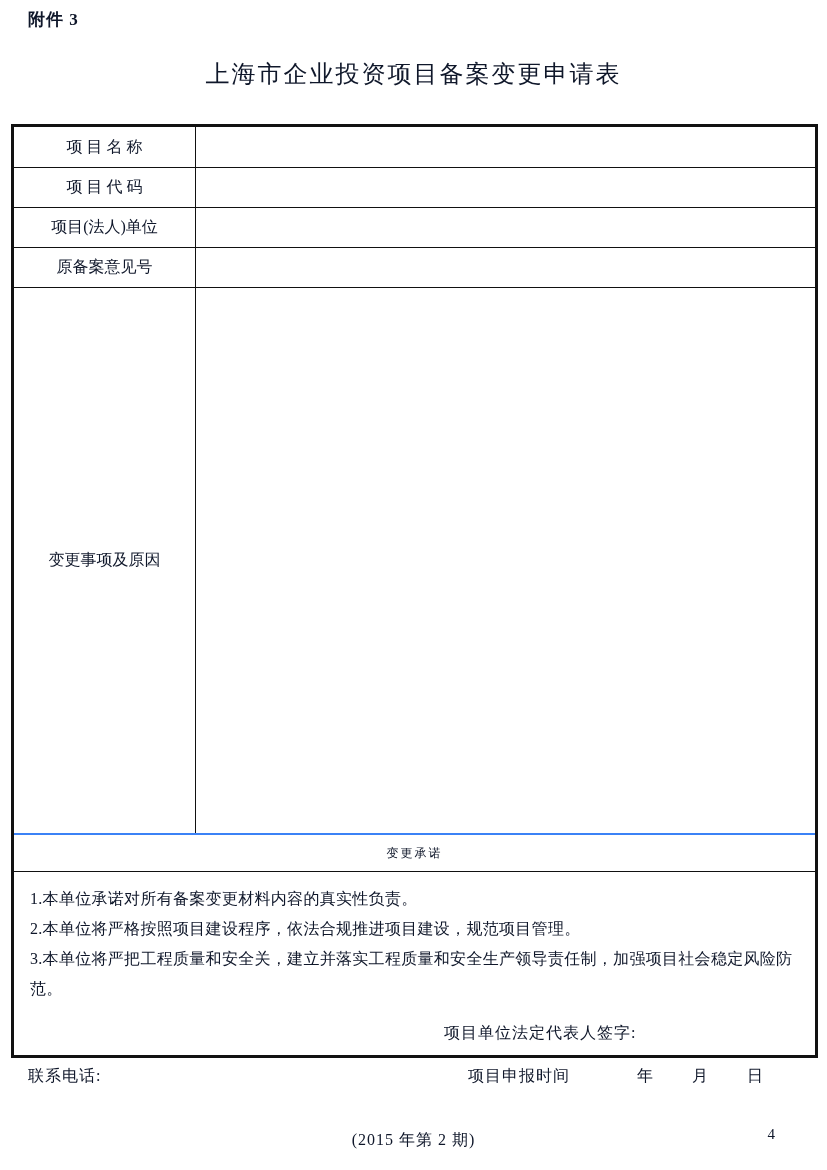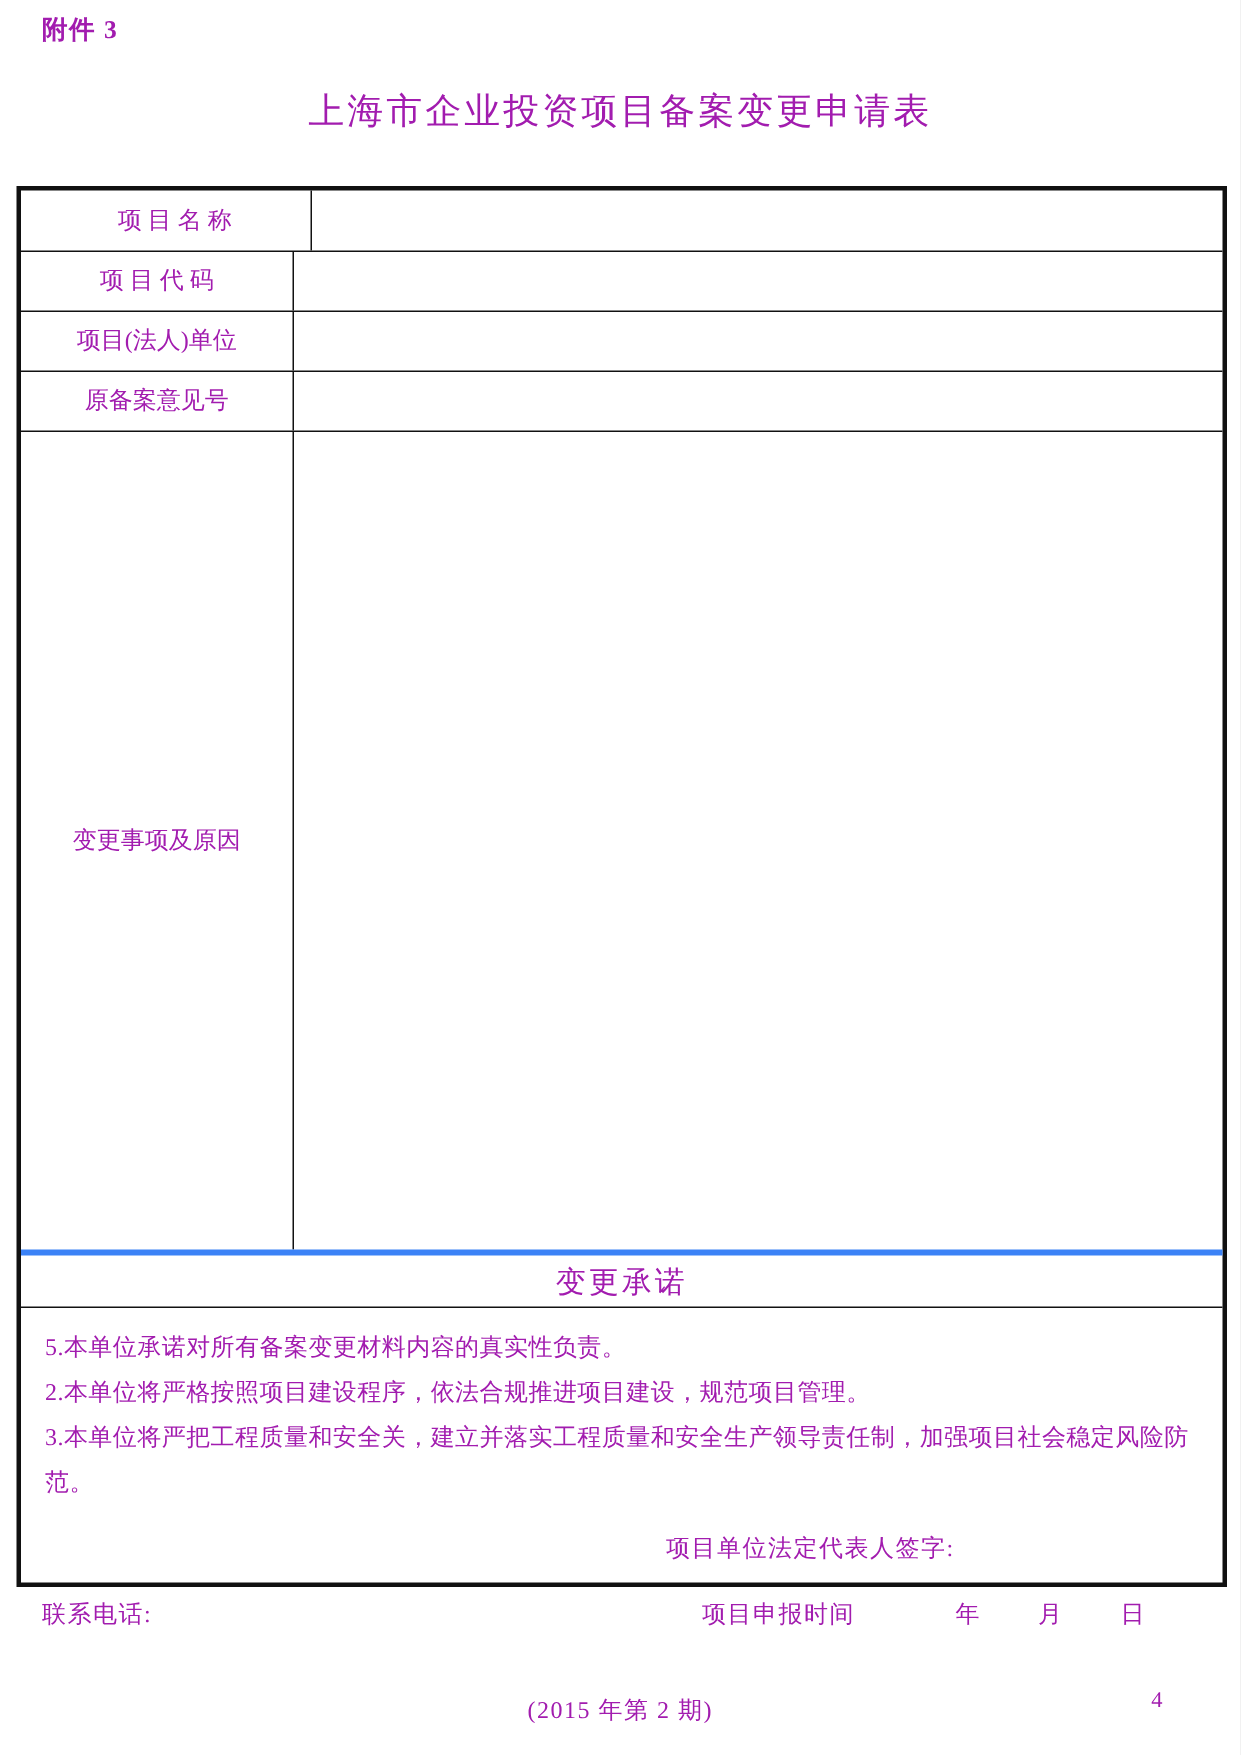--- a/index.html
+++ b/index.html
@@ -2,59 +2,59 @@
 <html><head>
 <meta charset="utf-8">
 <style>
   * { margin:0; padding:0; box-sizing:border-box; }
   html,body { background:#e8e8e8; }
   .page {
     position:relative;
     width:827px; height:1170px;
     margin:0 auto;
     background:#ffffff;
-    color:#a21caf;
+    color:#0f172a;
     font-family:"Liberation Serif","DejaVu Serif",serif;
     overflow:hidden;
   }
   .attachment-label {
     position:absolute; left:28px; top:8px;
     font-size:17px; font-weight:bold; letter-spacing:1px;
   }
   .doc-title {
     position:absolute; top:58px; left:0; width:100%;
     text-align:center;
     font-size:24px; font-weight:normal; letter-spacing:2px;
   }
   .form-table {
     position:absolute; left:11px; top:124px; width:807px;
     border:3px solid #111111;
     display:flex; flex-direction:column;
     background:#ffffff;
   }
   .frow { display:flex; border-top:1px solid #111111; }
-  .frow:first-child { border-top:none;padding-left:12px; }
+  .frow:first-child { border-top:none; }
   .label-cell {
     width:182px; flex:0 0 182px;
     border-right:1px solid #111111;
     display:flex; align-items:center; justify-content:center;
     font-size:16px; text-align:center;
   }
   .value-cell { flex:1; }
   .h40 { height:40px; }
   .h546 { height:546px; }
   .hint-cell {
     flex:1; padding:8px 10px 0 12px;
     font-size:16px; line-height:30px; letter-spacing:0.5px;
   }
   .commit-header-row {
     height:38px;
     display:flex; align-items:center; justify-content:center;
-    font-size:20px; letter-spacing:2px;
-    border-top:4px solid #3b82f6;
+    font-size:12px; letter-spacing:2px;
+    border-top:2px solid #3b82f6;
   }
   .commit-body-row {
     height:184px;
     border-top:1px solid #111111;
     padding:12px 10px 0 16px;
     font-size:16px; line-height:30px;
     display:block;
   }
   .commit-item { letter-spacing:0.3px; }
   .signature-line {
@@ -109,21 +109,21 @@
       <div class="value-cell"></div>
     </div>
 
     <div class="frow h546">
       <div class="label-cell">变更事项及原因</div>
     </div>
 
     <div class="commit-header-row">变更承诺</div>
 
     <div class="commit-body-row">
-      <div class="commit-item">5.本单位承诺对所有备案变更材料内容的真实性负责。</div>
+      <div class="commit-item">1.本单位承诺对所有备案变更材料内容的真实性负责。</div>
       <div class="commit-item">2.本单位将严格按照项目建设程序，依法合规推进项目建设，规范项目管理。</div>
       <div class="commit-item">3.本单位将严把工程质量和安全关，建立并落实工程质量和安全生产领导责任制，加强项目社会稳定风险防范。</div>
       <div class="signature-line">项目单位法定代表人签字:</div>
     </div>
 
   </div>
 
   <div class="bottom-fields">
     <div class="bf-line">
       <span class="bf-left">联系电话:</span>

